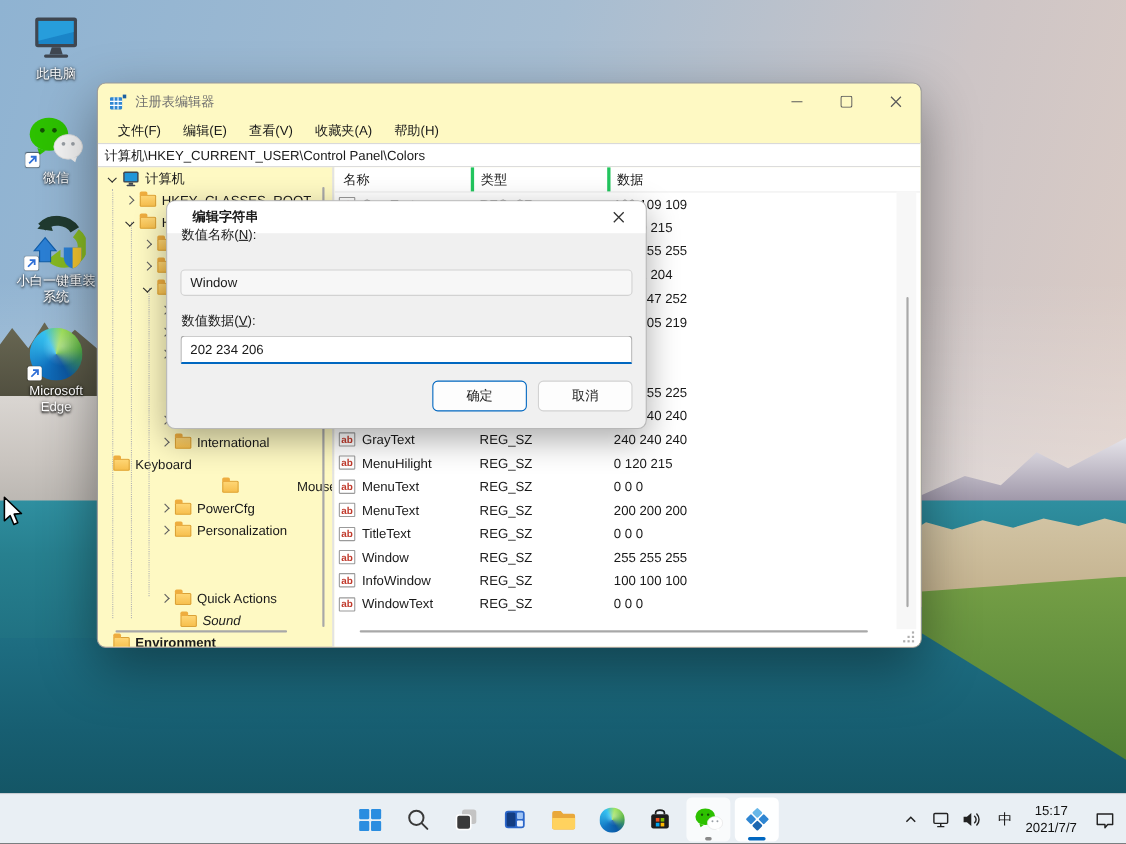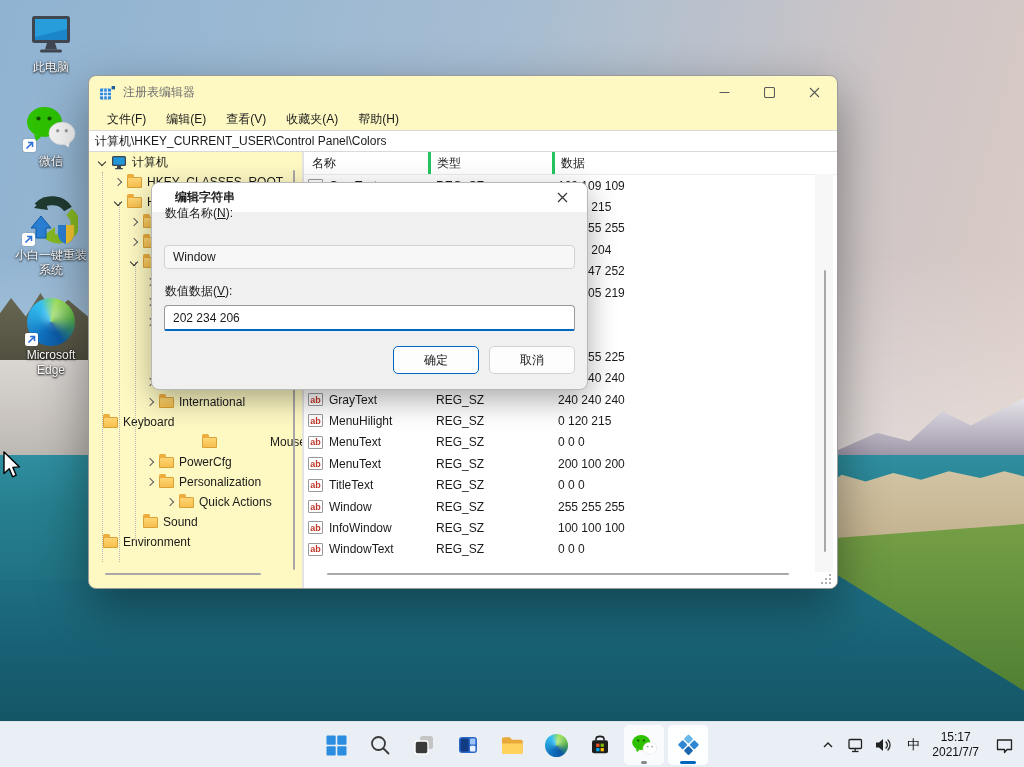--- a/index.html
+++ b/index.html
@@ -327,31 +327,31 @@
             <div class="tree-row" style="padding-left:56px;">
        <span class="chev collapsed"></span>
        <span class="folder"></span>
               <span>PowerCfg</span>
      </div>
             <div class="tree-row" style="padding-left:56px;">
        <span class="chev collapsed"></span>
        <span class="folder"></span>
               <span>Personalization</span>
      </div>
-            <div class="tree-row" style="padding-left:76px;">
+            <div class="tree-row" style="padding-left:56px;margin-top:42px;">
        <span class="chev collapsed"></span>
        <span class="folder"></span>
               <span>Quick Actions</span>
      </div>
-            <div class="tree-row" style="padding-left:40px;">
+            <div class="tree-row" style="padding-left:61px;font-style:italic;">
        <span class="chev none"></span>
        <span class="folder"></span>
               <span>Sound</span>
      </div>
-            <div class="tree-row" style="">
+            <div class="tree-row" style="font-weight:bold;">
        <span class="chev none"></span>
        <span class="folder"></span>
               <span>Environment</span>
      </div>
           </div>
         <span class="thumb" style="left:204px;top:18px;width:2px;height:400px;"></span>
         <span class="thumb" style="left:16px;top:421px;width:156px;height:2px;"></span>
       </div>
       <div id="splitter"></div>
       <div id="listpanel">
@@ -436,21 +436,21 @@
             <div class="list-row">
        <span class="ab-ico">ab</span>
        <span class="lc-name">MenuText</span>
        <span class="lc-type">REG_SZ</span>
        <span class="lc-data">0 0 0</span>
      </div>
             <div class="list-row">
        <span class="ab-ico">ab</span>
        <span class="lc-name">MenuText</span>
        <span class="lc-type">REG_SZ</span>
-       <span class="lc-data">200 100 200</span>
+       <span class="lc-data">200 200 200</span>
      </div>
             <div class="list-row">
        <span class="ab-ico">ab</span>
        <span class="lc-name">TitleText</span>
        <span class="lc-type">REG_SZ</span>
        <span class="lc-data">0 0 0</span>
      </div>
             <div class="list-row">
        <span class="ab-ico">ab</span>
        <span class="lc-name">Window</span>

